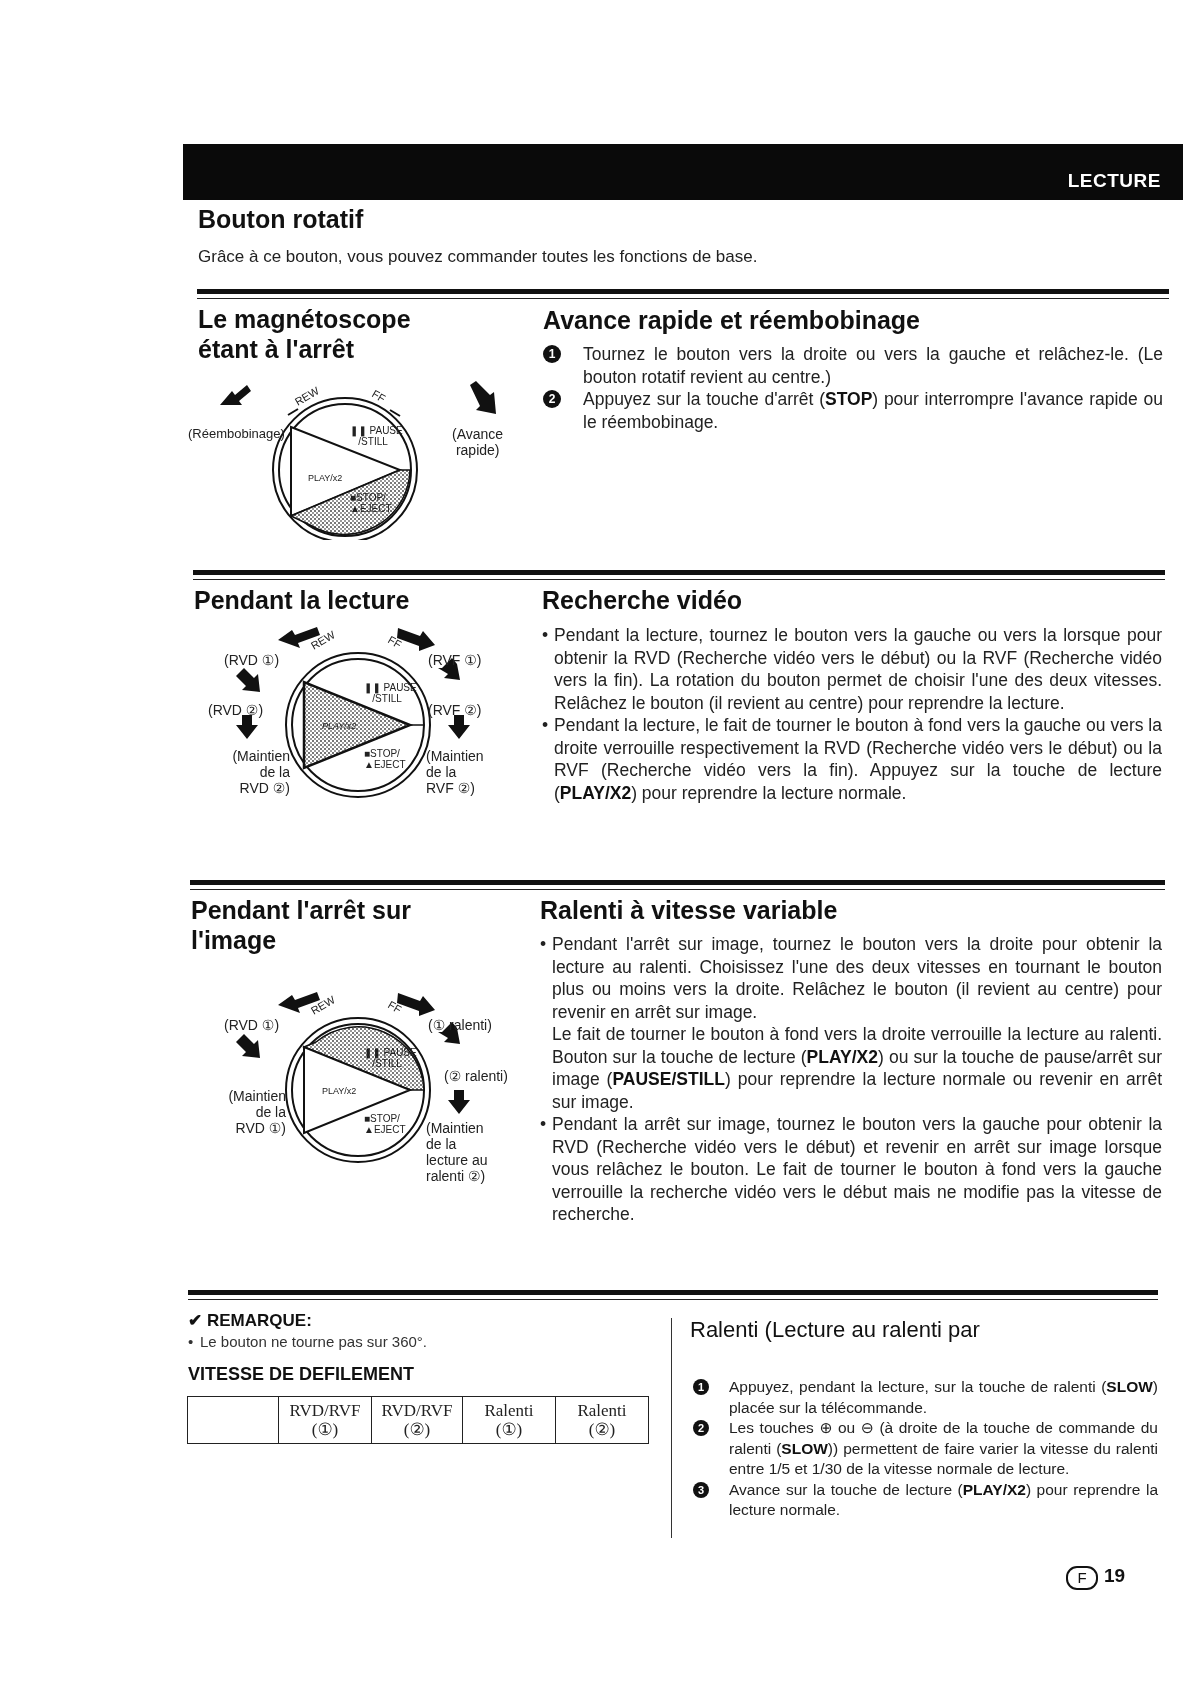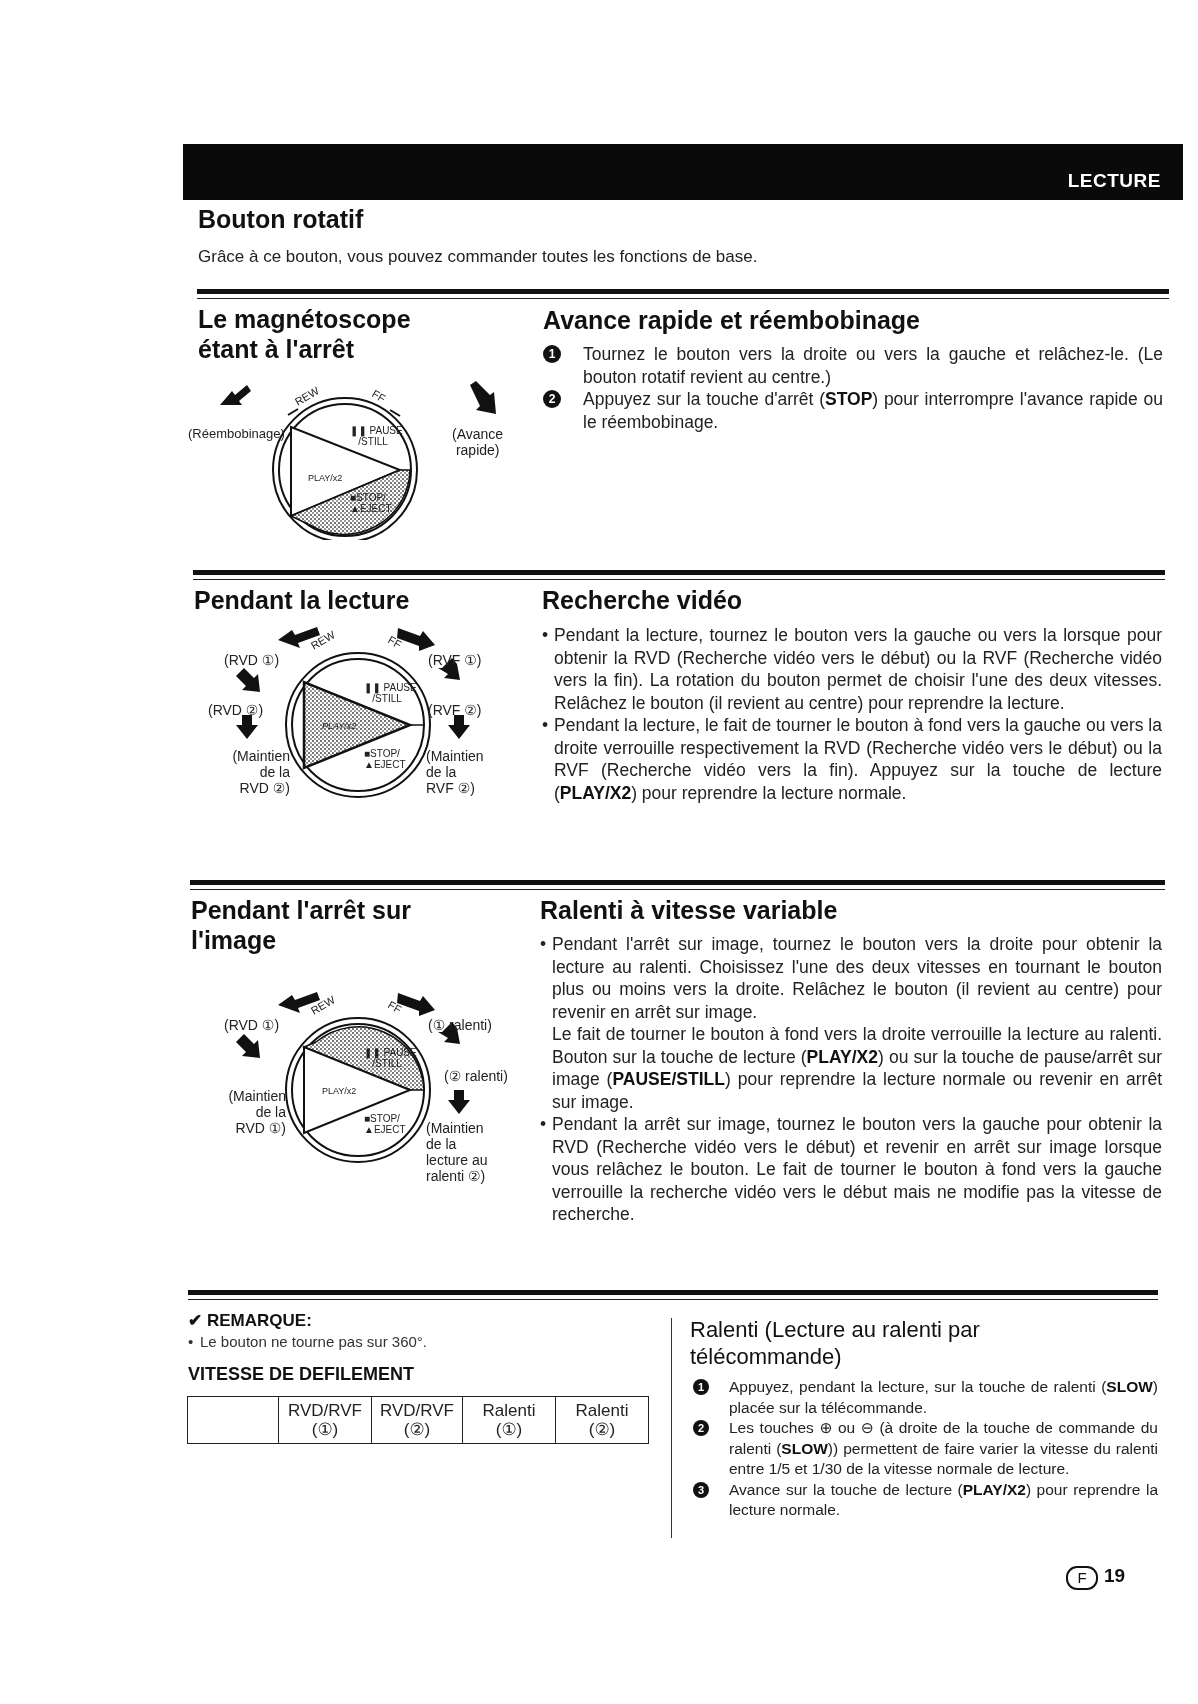--- a/index.html
+++ b/index.html
@@ -11,21 +11,21 @@
   .h2{font-weight:bold;font-size:25px;line-height:30px;}
   .body{font-size:17.5px;line-height:22.5px;color:#222;text-align:justify;}
   .rule-thick{height:5px;background:#111;}
   .rule-thin{height:1px;background:#222;}
   .numc{display:inline-block;width:18px;height:18px;border-radius:50%;background:#111;color:#fff;font-size:12px;font-weight:bold;text-align:center;line-height:18px;position:absolute;left:0;top:2px;}
   .step{position:relative;padding-left:40px;margin:0;}
   .bullet{position:relative;padding-left:12px;}
   .bullet:before{content:"•";position:absolute;left:0;top:0;}
   b{font-weight:bold;color:#111;}
   .dial-lbl{font-size:14px;line-height:16px;color:#222;position:absolute;white-space:nowrap;}
-  table.speed{border-collapse:collapse;font-size:17px;color:#222;}
+  table.speed{border-collapse:collapse;font-size:17px;color:#222;font-family:Liberation Serif, serif;}
   table.speed td{border:1.5px solid #222;text-align:center;padding:0;height:46px;}
   .small{font-size:15.5px;line-height:20.5px;color:#222;text-align:justify;}
 </style>
 </head>
 <body>
 
 <div class="abs topbar">
   <span class="topbar-label">LECTURE</span>
 </div>
 
@@ -179,21 +179,20 @@
     <td style="width:92px;line-height:19px;"><span>Ralenti</span><br><span>(①)</span></td>
     <td style="width:92px;line-height:19px;"><span>Ralenti</span><br><span>(②)</span></td>
   </tr>
 </tbody>
   </table>
 
 <div class="abs" style="left:671px;top:1318px;width:1px;height:220px;background:#333;"></div>
 
 <div class="abs" style="left:690px;top:1316px;font-weight:normal;font-size:22px;line-height:27px;">
   <div>Ralenti (Lecture au ralenti par</div>
-  <div>télécommande)</div>
 </div>
 <div class="abs small" style="left:693px;top:1377px;width:465px;">
   <p class="step" style="padding-left:36px;"><span class="numc" style="width:16px;height:16px;line-height:16px;font-size:11px;">1</span><span>Appuyez, pendant la lecture, sur la touche de ralenti (</span><b>SLOW</b><span>) placée sur la télécommande.</span></p>
   <p class="step" style="padding-left:36px;"><span class="numc" style="width:16px;height:16px;line-height:16px;font-size:11px;">2</span><span>Les touches ⊕ ou ⊖ (à droite de la touche de commande du ralenti (</span><b>SLOW</b><span>)) permettent de faire varier la vitesse du ralenti entre 1/5 et 1/30 de la vitesse normale de lecture.</span></p>
   <p class="step" style="padding-left:36px;"><span class="numc" style="width:16px;height:16px;line-height:16px;font-size:11px;">3</span><span>Avance sur la touche de lecture (</span><b>PLAY/X2</b><span>) pour reprendre la lecture normale.</span></p>
 </div>
 
 <div class="abs" style="left:1066px;top:1566px;width:28px;height:20px;border:2px solid #111;border-radius:11px;text-align:center;font-size:15px;line-height:20px;">F</div>
 <div class="abs" style="left:1104px;top:1565px;font-weight:bold;font-size:19px;">19</div>
 

